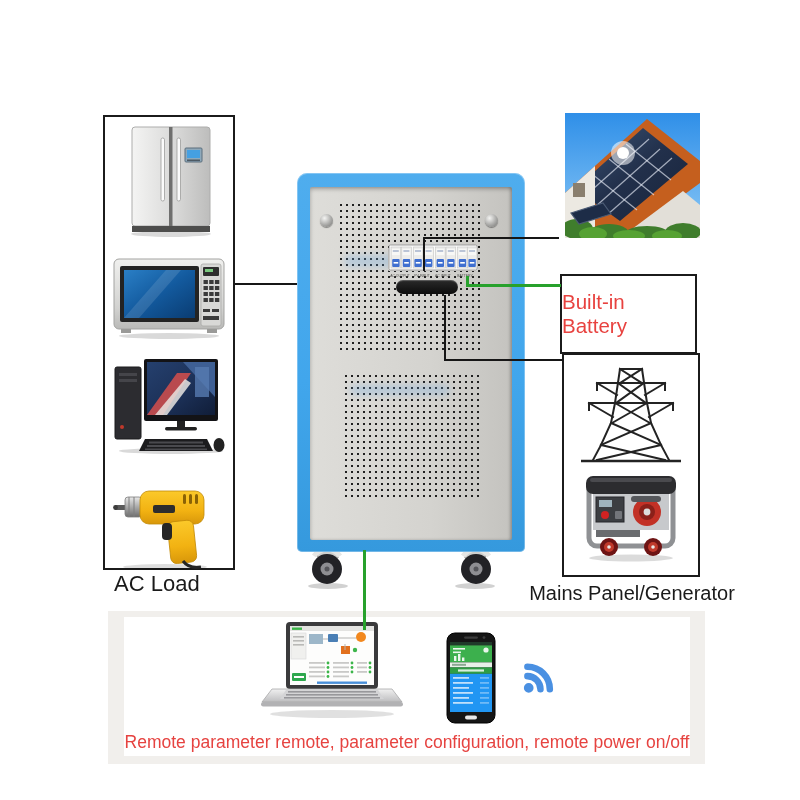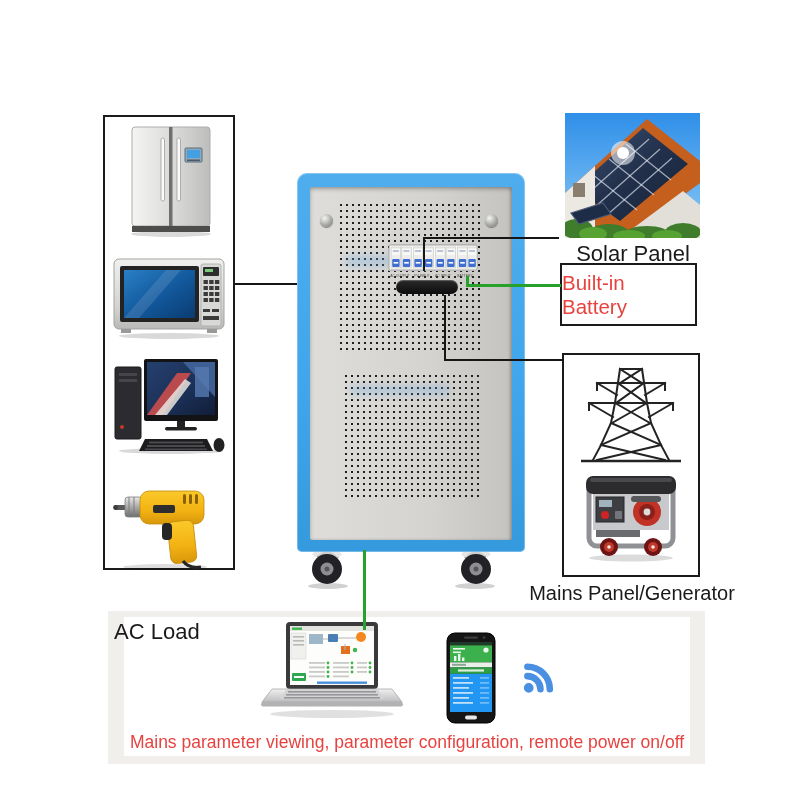--- a/index.html
+++ b/index.html
@@ -164,21 +164,21 @@
         <rect x="40" y="26" width="22" height="8" rx="2" fill="#2d2d2d"></rect>
         <g transform="rotate(-6 68 62)">
           <rect x="56" y="42" width="26" height="42" rx="6" fill="url(#dry)" stroke="#c28a08" stroke-width=".8"></rect>
         </g>
         <rect x="49" y="44" width="10" height="17" rx="4" fill="#262626"></rect>
         <path d="M70 82 Q76 90 88 88" stroke="#262626" stroke-width="3" fill="none"></path>
       </svg>
     </div>
   </div>
 
-  <div class="label" style="left:114px;top:571px;font-size:22px;margin-top:48px;">AC Load</div>
+  <div class="label" style="left:114px;top:571px;font-size:22px;">AC Load</div>
 
   <div class="line" style="left:235px;top:283px;width:62px;height:2px;"></div>
   <div class="line" style="left:423px;top:238px;width:2px;height:33px;"></div>
   <div class="line" style="left:423px;top:237px;width:136px;height:2px;"></div>
   <div class="gline" style="left:466px;top:276px;width:3px;height:11px;"></div>
   <div class="gline" style="left:466px;top:284px;width:95px;height:3px;"></div>
   <div class="line" style="left:444px;top:295px;width:2px;height:66px;"></div>
   <div class="line" style="left:444px;top:359px;width:119px;height:2px;"></div>
   <div class="gline" style="left:363px;top:550px;width:3px;height:80px;"></div>
 
@@ -326,23 +326,22 @@
           <ellipse cx="118" cy="119" rx="18" ry="9"></ellipse>
       </g>
       <g fill="#56a233">
         <ellipse cx="28" cy="121" rx="14" ry="7"></ellipse>
           <ellipse cx="64" cy="123" rx="16" ry="6"></ellipse>
           <ellipse cx="102" cy="123" rx="15" ry="6"></ellipse>
       </g>
       <path d="M6 100 L38 90 L46 101 L14 111 Z" fill="#1d2c47" stroke="#4a5a74" stroke-width="1.2"></path>
     </svg>
   </div>
-  <div class="label center" style="left:563px;top:241px;width:140px;font-size:22px;">Solar Panel</div>
-
-  <div class="outline-box" style="left:560px;top:263px;width:137px;height:63px;display:flex;align-items:center;justify-content:center;">
+
+  <div class="outline-box" style="left:560px;top:274px;width:137px;height:80px;display:flex;align-items:center;justify-content:center;">
     <span style="color:#e8423f;font-size:20.5px;">Built-in Battery</span>
   </div>
 
   <div class="outline-box" style="left:562px;top:353px;width:138px;height:224px;">
     <div class="abs" style="left:11px;top:8px;">
       <svg width="112" height="104" viewBox="0 0 112 104">
         <g stroke="#232323" stroke-width="2" fill="none" stroke-linecap="square">
           <line x1="45" y1="6" x2="67" y2="6"></line>
           <polyline points="45,6 40,40 36,60 26,82"></polyline>
           <polyline points="67,6 72,40 76,60 86,82"></polyline>
@@ -514,16 +513,16 @@
     <div class="abs" style="left:382px;top:31px;">
       <svg width="56" height="58" viewBox="0 0 60 60">
         <g transform="rotate(45 30 36)" stroke="#4a90e2" fill="none" stroke-linecap="round">
           <circle cx="30" cy="44" r="5.2" fill="#4a90e2" stroke="none"></circle>
           <path d="M20.1 36.1 A 14 14 0 0 1 39.9 36.1" stroke-width="7"></path>
           <path d="M13 29 A 24 24 0 0 1 47 29" stroke-width="7"></path>
         </g>
       </svg>
     </div>
 
-    <div id="remote-caption">Mains parameter viewing, parameter configuration, remote power on/off</div>
+    <div id="remote-caption">Remote parameter remote, parameter configuration, remote power on/off</div>
   </div>
 
 </div>
 
 </body></html>

